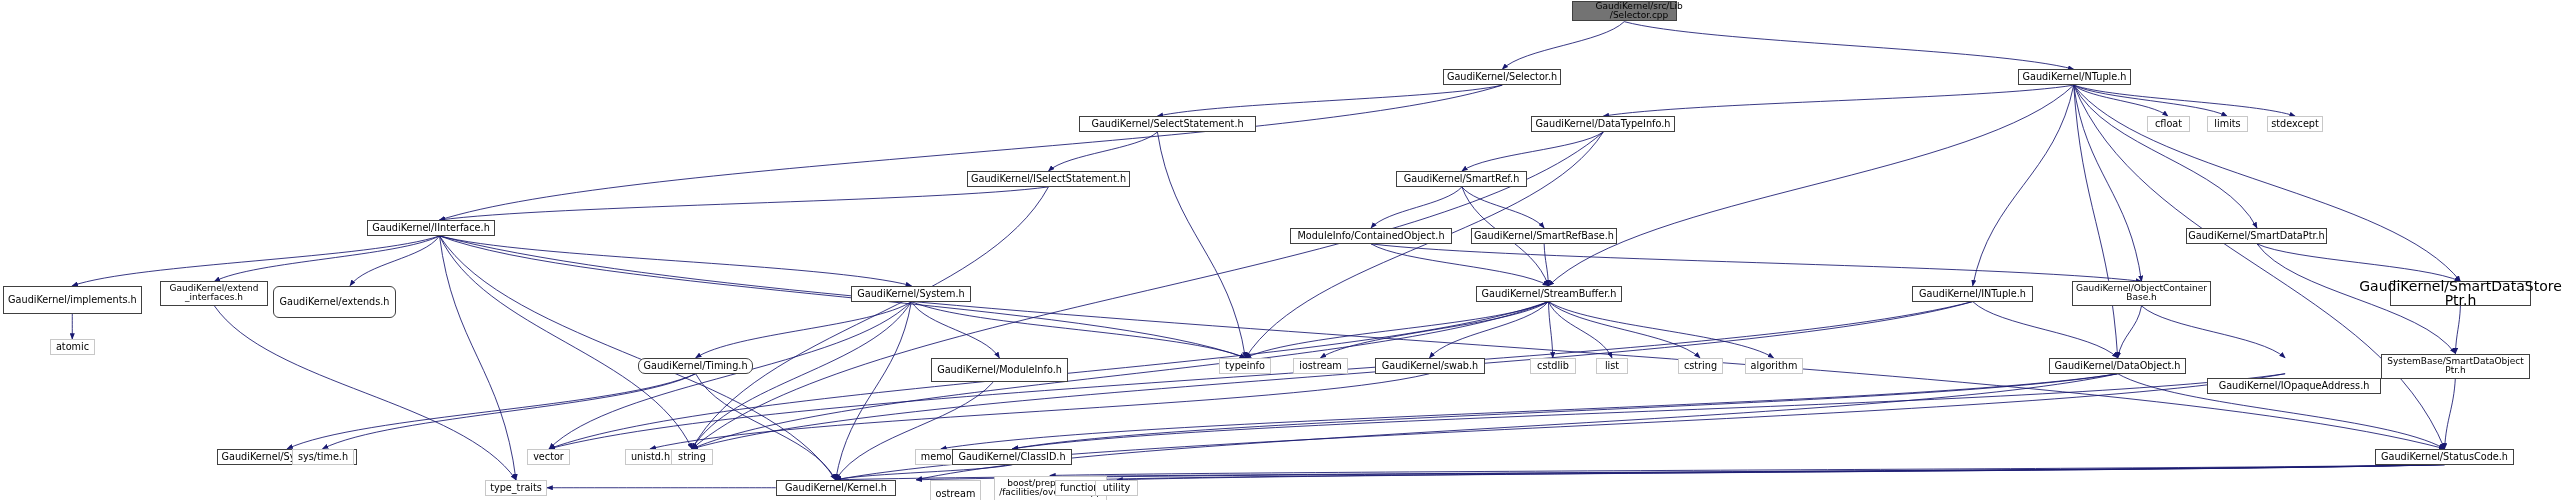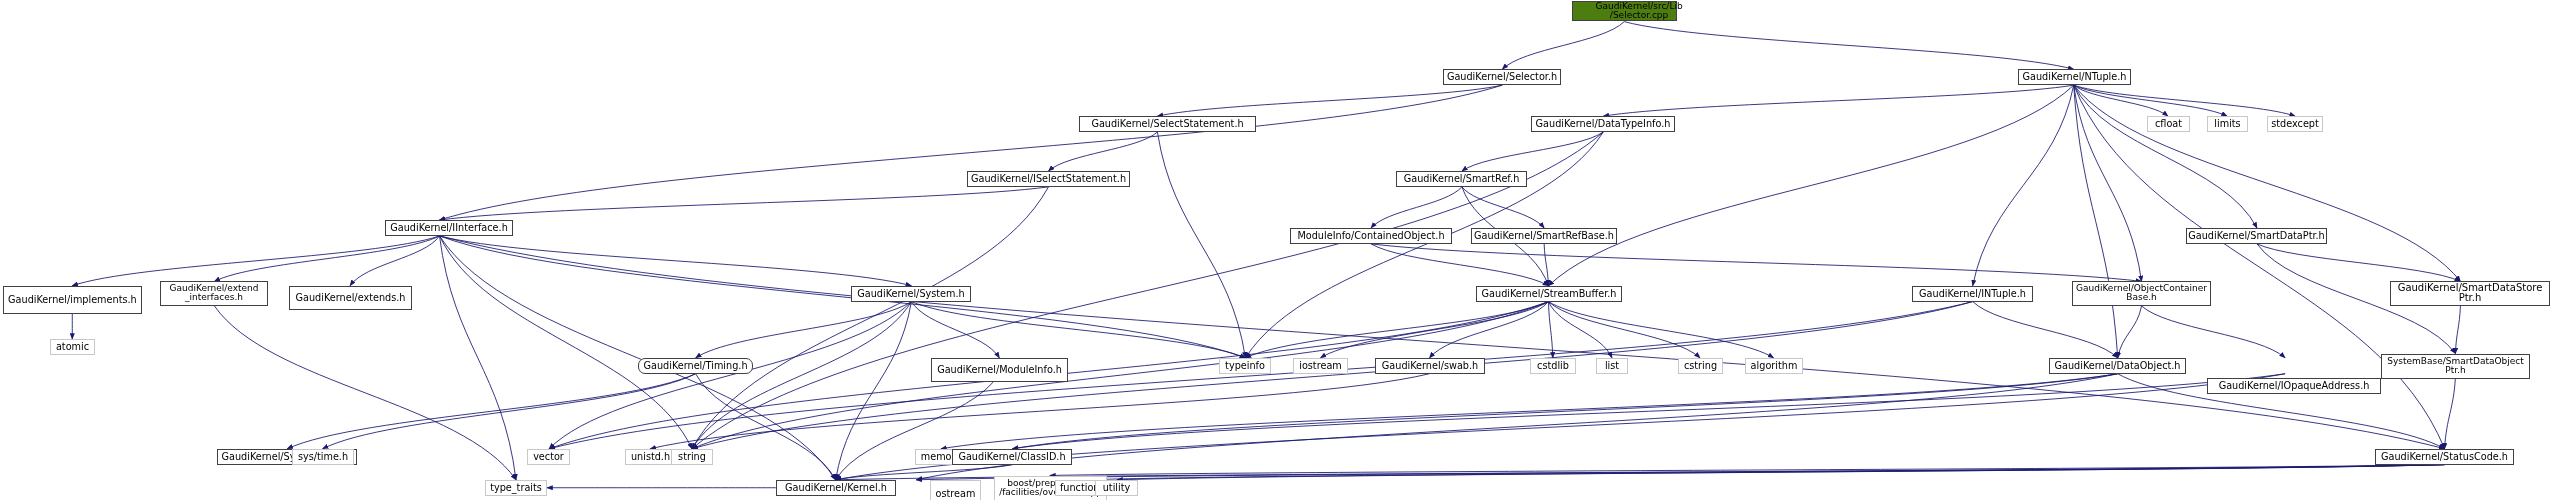--- a/index.html
+++ b/index.html
@@ -4,21 +4,21 @@
 <style>
   html,body{margin:0;padding:0;background:#ffffff;}
   #canvas{position:relative;width:2576px;height:500px;background:#ffffff;
           font-family:"DejaVu Sans","Liberation Sans",sans-serif;overflow:hidden;}
   svg.edges{position:absolute;left:0;top:0;width:2576px;height:500px;pointer-events:none;}
   .node{position:absolute;box-sizing:border-box;display:flex;align-items:center;
         justify-content:center;text-align:center;background:#ffffff;
         border:0.7px solid #bfbfbf;color:#000000;font-size:9.7px;line-height:1.05;
         white-space:pre-line;padding:0 2.9px;}
   .node.hdr{border:0.7px solid #404040;}
-  .node.root{background:#4d7c0f;border:0.7px solid #404040;padding-left:32px;}
+  .node.root{background:#737373;border:0.7px solid #404040;padding-left:32px;}
   .node.sys{border:0.7px solid #c8c8c8;}
 </style>
 </head>
 <body>
 
 <div id="canvas">
   <svg class="edges" id="edge-layer" viewBox="0 0 3570 693" width="2576" height="500">
     <defs>
       <marker id="arrow" markerWidth="9" markerHeight="7" refX="8" refY="3.5" orient="auto" markerUnits="userSpaceOnUse">
         <path d="M0,0 L9,3.5 L0,7 z" fill="#191970"></path>
@@ -113,34 +113,34 @@
 /Selector.cpp</div>
       <div class="node hdr" style="left: 1443px; top: 69px; width: 118px; height: 16px;">GaudiKernel/Selector.h</div>
       <div class="node hdr" style="left: 2018px; top: 69px; width: 113px; height: 16px;">GaudiKernel/NTuple.h</div>
       <div class="node hdr" style="left: 1079px; top: 116px; width: 177px; height: 16px;">GaudiKernel/SelectStatement.h</div>
       <div class="node hdr" style="left: 1531px; top: 116px; width: 144px; height: 16px;">GaudiKernel/DataTypeInfo.h</div>
       <div class="node sys" style="left: 2147px; top: 116px; width: 43px; height: 16px;">cfloat</div>
       <div class="node sys" style="left: 2207px; top: 116px; width: 41px; height: 16px;">limits</div>
       <div class="node sys" style="left: 2267px; top: 116px; width: 56px; height: 16px;">stdexcept</div>
       <div class="node hdr" style="left: 967px; top: 171px; width: 163px; height: 16px;">GaudiKernel/ISelectStatement.h</div>
       <div class="node hdr" style="left: 1396px; top: 171px; width: 131px; height: 16px;">GaudiKernel/SmartRef.h</div>
-      <div class="node hdr" style="left: 385px; top: 220px; width: 128px; height: 16px;">GaudiKernel/IInterface.h</div>
+      <div class="node hdr" style="left: 367px; top: 220px; width: 128px; height: 16px;">GaudiKernel/IInterface.h</div>
       <div class="node hdr" style="left: 1290px; top: 228px; width: 162px; height: 16px;">ModuleInfo/ContainedObject.h</div>
       <div class="node hdr" style="left: 1471px; top: 228px; width: 146px; height: 16px;">GaudiKernel/SmartRefBase.h</div>
       <div class="node hdr" style="left: 2186px; top: 228px; width: 141px; height: 16px;">GaudiKernel/SmartDataPtr.h</div>
       <div class="node hdr" style="left: 2.9px; top: 286px; width: 139px; height: 28px;">GaudiKernel/implements.h</div>
       <div class="node hdr" style="left: 160px; top: 281px; width: 108px; height: 24.5px; font-size: 9px;">GaudiKernel/extend
 _interfaces.h</div>
-      <div class="node hdr" style="left: 289px; top: 286px; width: 123px; height: 24px;">GaudiKernel/extends.h</div>
+      <div class="node hdr" style="left: 273px; top: 286px; width: 123px; height: 32px; border-radius: 6px;">GaudiKernel/extends.h</div>
       <div class="node hdr" style="left: 851px; top: 286px; width: 120px; height: 16px;">GaudiKernel/System.h</div>
       <div class="node hdr" style="left: 1476px; top: 286px; width: 146px; height: 16px;">GaudiKernel/StreamBuffer.h</div>
       <div class="node hdr" style="left: 1912px; top: 286px; width: 121px; height: 16px;">GaudiKernel/INTuple.h</div>
       <div class="node hdr" style="left: 2072px; top: 281px; width: 139px; height: 24.5px; font-size: 9px;">GaudiKernel/ObjectContainer
 Base.h</div>
-      <div class="node hdr" style="left: 2390px; top: 281px; width: 160px; height: 24.5px; font-size: 10px;">GaudiKernel/SmartDataStore
+      <div class="node hdr" style="left: 2390px; top: 281px; width: 141px; height: 24.5px; font-size: 14px;">GaudiKernel/SmartDataStore
 Ptr.h</div>
       <div class="node sys" style="left: 50px; top: 339px; width: 45px; height: 16px;">atomic</div>
       <div class="node hdr" style="left: 638px; top: 358px; width: 115px; height: 16px; border-radius: 7px;">GaudiKernel/Timing.h</div>
       <div class="node hdr" style="left: 931px; top: 358px; width: 137px; height: 24px;">GaudiKernel/ModuleInfo.h</div>
       <div class="node sys" style="left: 1219px; top: 358px; width: 52px; height: 16px;">typeinfo</div>
       <div class="node sys" style="left: 1293px; top: 358px; width: 55px; height: 16px;">iostream</div>
       <div class="node hdr" style="left: 1375px; top: 358px; width: 110px; height: 16px;">GaudiKernel/swab.h</div>
       <div class="node sys" style="left: 1530px; top: 358px; width: 46px; height: 16px;">cstdlib</div>
       <div class="node sys" style="left: 1596px; top: 358px; width: 32px; height: 16px;">list</div>
       <div class="node sys" style="left: 1678px; top: 358px; width: 45px; height: 16px;">cstring</div>

